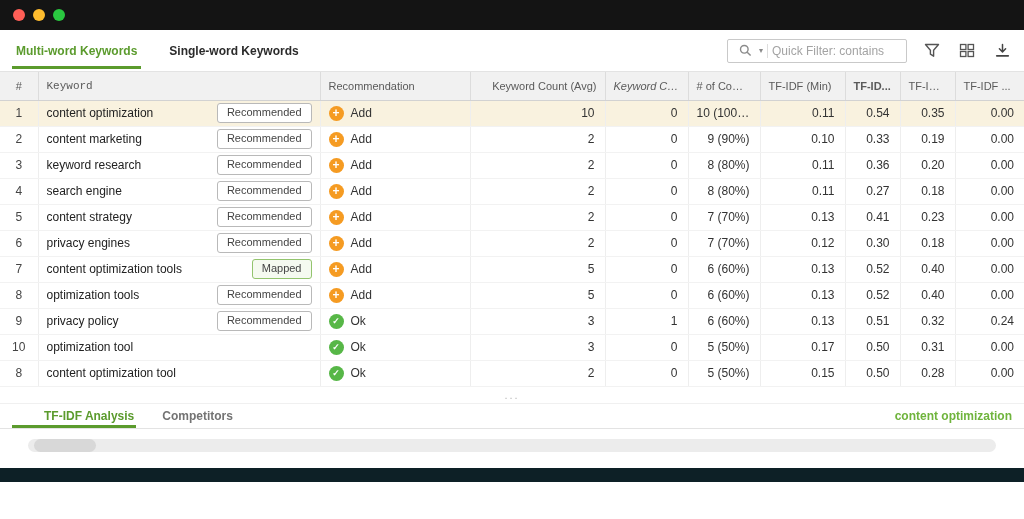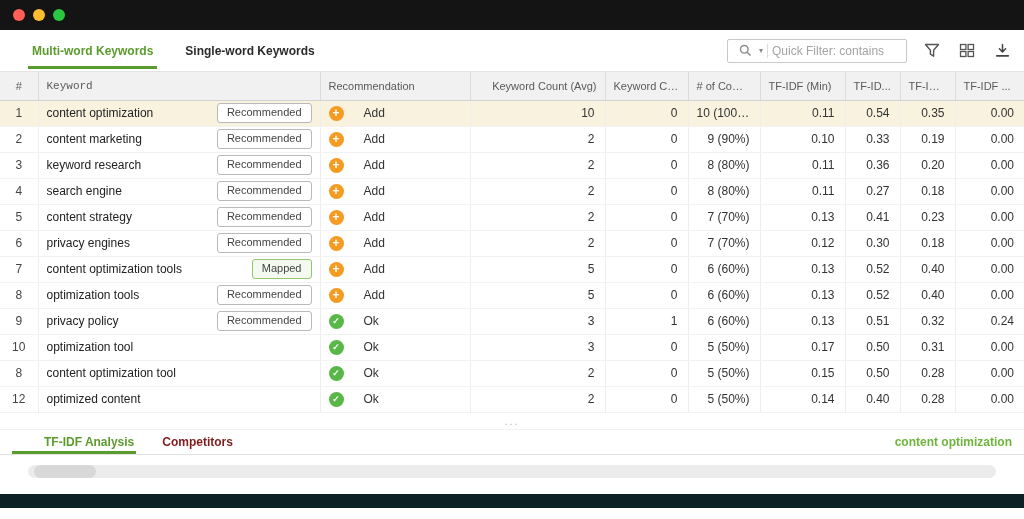--- a/index.html
+++ b/index.html
@@ -19,21 +19,21 @@
   
   .titlebar{height:30px;background:#141414;display:flex;align-items:center;padding-left:13px;gap:8px;}
   .light{width:12px;height:12px;border-radius:50%;}
   .light.red{background:#ff5f57}
   .light.yellow{background:#febc2e}
   .light.green{background:#2ac840}
   
   .topbar{height:42px;display:flex;align-items:center;justify-content:space-between;border-bottom:1px solid var(--line);padding-right:12px;background:#fff;}
   .tabs{display:flex;height:100%;}
   .tab{display:flex;align-items:center;padding:0 16px;font-size:12px;font-weight:bold;color:#2b2b2b;position:relative;cursor:default;}
-  .tab.active{color:var(--green);margin-left:16px;}
+  .tab.active{color:var(--green);}
   .tab.active::after{content:"";position:absolute;left:12px;right:12px;bottom:2px;height:3px;background:var(--green);}
   .toolbar{display:flex;align-items:center;gap:15px;}
   .filter-group{display:flex;align-items:center;border:1px solid #c9c9c9;height:24px;width:180px;background:#fff;padding:0 7px;gap:4px;border-radius:2px;}
   .filter-group input{border:none;outline:none;flex:1;min-width:0;font-size:12px;color:#333;font-family:inherit;background:transparent;}
   .filter-group input::placeholder{color:#a3a3a3;}
   .vdiv{width:1px;height:14px;background:#ddd;}
   .tool-icon{display:flex;align-items:center;justify-content:center;width:20px;height:20px;cursor:pointer;}
   .tool-icon svg{display:block;}
   .caret{font-size:8px;color:#8a8a8a;line-height:1;}
   
@@ -49,32 +49,32 @@
     padding:0 8px;white-space:nowrap;overflow:hidden;text-overflow:ellipsis;color:#333;
   }
   tbody td:last-child{border-right:none;}
   tbody tr.selected td{background:var(--sel-row);}
   td.num{text-align:center;color:#444;}
   td.val{text-align:right;padding-right:10px;}
   .kw-wrap{display:flex;align-items:center;justify-content:space-between;gap:6px;}
   .kw-text{overflow:hidden;text-overflow:ellipsis;color:#222;}
   .badge{border:1px solid #b9b9b9;border-radius:3px;padding:2px 9px;font-size:11px;color:#444;background:#fff;line-height:1.25;white-space:nowrap;cursor:pointer;}
   .badge.mapped{border-color:#93c46e;background:#f5faf0;}
-  .rec-wrap{display:flex;align-items:center;gap:20px;cursor:pointer;}
+  .rec-wrap{display:flex;align-items:center;gap:7px;cursor:pointer;}
   .circle-icon{width:15px;height:15px;min-width:15px;border-radius:50%;color:#fff;display:flex;align-items:center;justify-content:center;font-weight:bold;}
   .circle-icon.add{background:var(--add-orange);font-size:12px;}
   .circle-icon.add::before{content:"+";margin-top:-1px;}
   .circle-icon.ok{background:var(--ok-green);font-size:9px;}
   .circle-icon.ok::before{content:"\2713";}
   
   .splitter{height:16px;display:flex;align-items:center;justify-content:center;color:#b8b8b8;font-size:11px;letter-spacing:2px;cursor:row-resize;background:#fff;}
   
   .bottombar{height:26px;display:flex;align-items:center;justify-content:space-between;border-top:1px solid #f0f0f0;border-bottom:1px solid var(--line);padding-right:12px;background:#fff;}
   .btabs{display:flex;height:100%;}
-  .btab{display:flex;align-items:center;padding:0 14px;font-size:12px;font-weight:bold;color:#7f1d1d;position:relative;cursor:default;}
+  .btab{display:flex;align-items:center;padding:0 14px;font-size:12px;font-weight:bold;color:#737373;position:relative;cursor:default;}
   .btab.active{color:var(--green);padding-left:44px;}
   .btab.active::after{content:"";position:absolute;left:12px;right:12px;bottom:0;height:3px;background:var(--green);}
   .selected-kw{color:var(--green-bright);font-size:12px;font-weight:bold;}
   
   .panel{height:39px;position:relative;background:#fff;}
   .scroll-track{position:absolute;left:28px;right:28px;top:10px;height:13px;background:#ececec;border-radius:8px;cursor:pointer;}
   .scroll-thumb{position:absolute;left:6px;top:0;width:62px;height:13px;background:#d8d8d8;border-radius:8px;cursor:grab;}
   .bottomedge{height:14px;background:#0d2026;}
 </style>
 </head>
@@ -138,24 +138,24 @@
         <col style="width:55px">
         <col style="width:55px">
         <col style="width:69px">
     </colgroup>
     <thead>
       <tr>
           <th style="text-align: center;">#</th>
           <th style="text-align: left; font-family: Liberation Mono, monospace;">Keyword</th>
           <th style="text-align: left;">Recommendation</th>
           <th style="text-align: right;">Keyword Count (Avg)</th>
-          <th style="text-align: left;">Keyword Cou...</th>
+          <th style="text-align: left; font-style: italic;">Keyword Cou...</th>
           <th style="text-align: center;"># of Comp...</th>
           <th style="">TF-IDF (Min)</th>
-          <th style="text-align: left;">TF-ID...</th>
+          <th style="text-align: left; font-weight: bold;">TF-ID...</th>
           <th style="text-align: left;">TF-IDF ...</th>
           <th style="text-align: left;">TF-IDF ...</th>
         </tr>
     </thead>
     <tbody>
         <tr class="selected">
           <td class="num">1</td>
           <td>
             <div class="kw-wrap">
               <span class="kw-text">content optimization</span>
@@ -387,41 +387,20 @@
             </div>
           </td>
           <td class="val">2</td>
           <td class="val">0</td>
           <td class="val">5 (50%)</td>
           <td class="val">0.15</td>
           <td class="val">0.50</td>
           <td class="val">0.28</td>
           <td class="val">0.00</td>
         </tr>
-        <tr>
-          <td class="num">12</td>
-          <td>
-            <div class="kw-wrap">
-              <span class="kw-text">optimized content</span>
-            </div>
-          </td>
-          <td>
-            <div class="rec-wrap">
-              <span class="circle-icon ok"></span>
-              <span>Ok</span>
-            </div>
-          </td>
-          <td class="val">2</td>
-          <td class="val">0</td>
-          <td class="val">5 (50%)</td>
-          <td class="val">0.14</td>
-          <td class="val">0.40</td>
-          <td class="val">0.28</td>
-          <td class="val">0.00</td>
-        </tr>
       </tbody>
   </table>
 </div>
 
 <div class="splitter">...</div>
 
 <div class="bottombar">
   <div class="btabs">
     <div class="btab active">TF-IDF Analysis</div>
     <div class="btab">Competitors</div>

